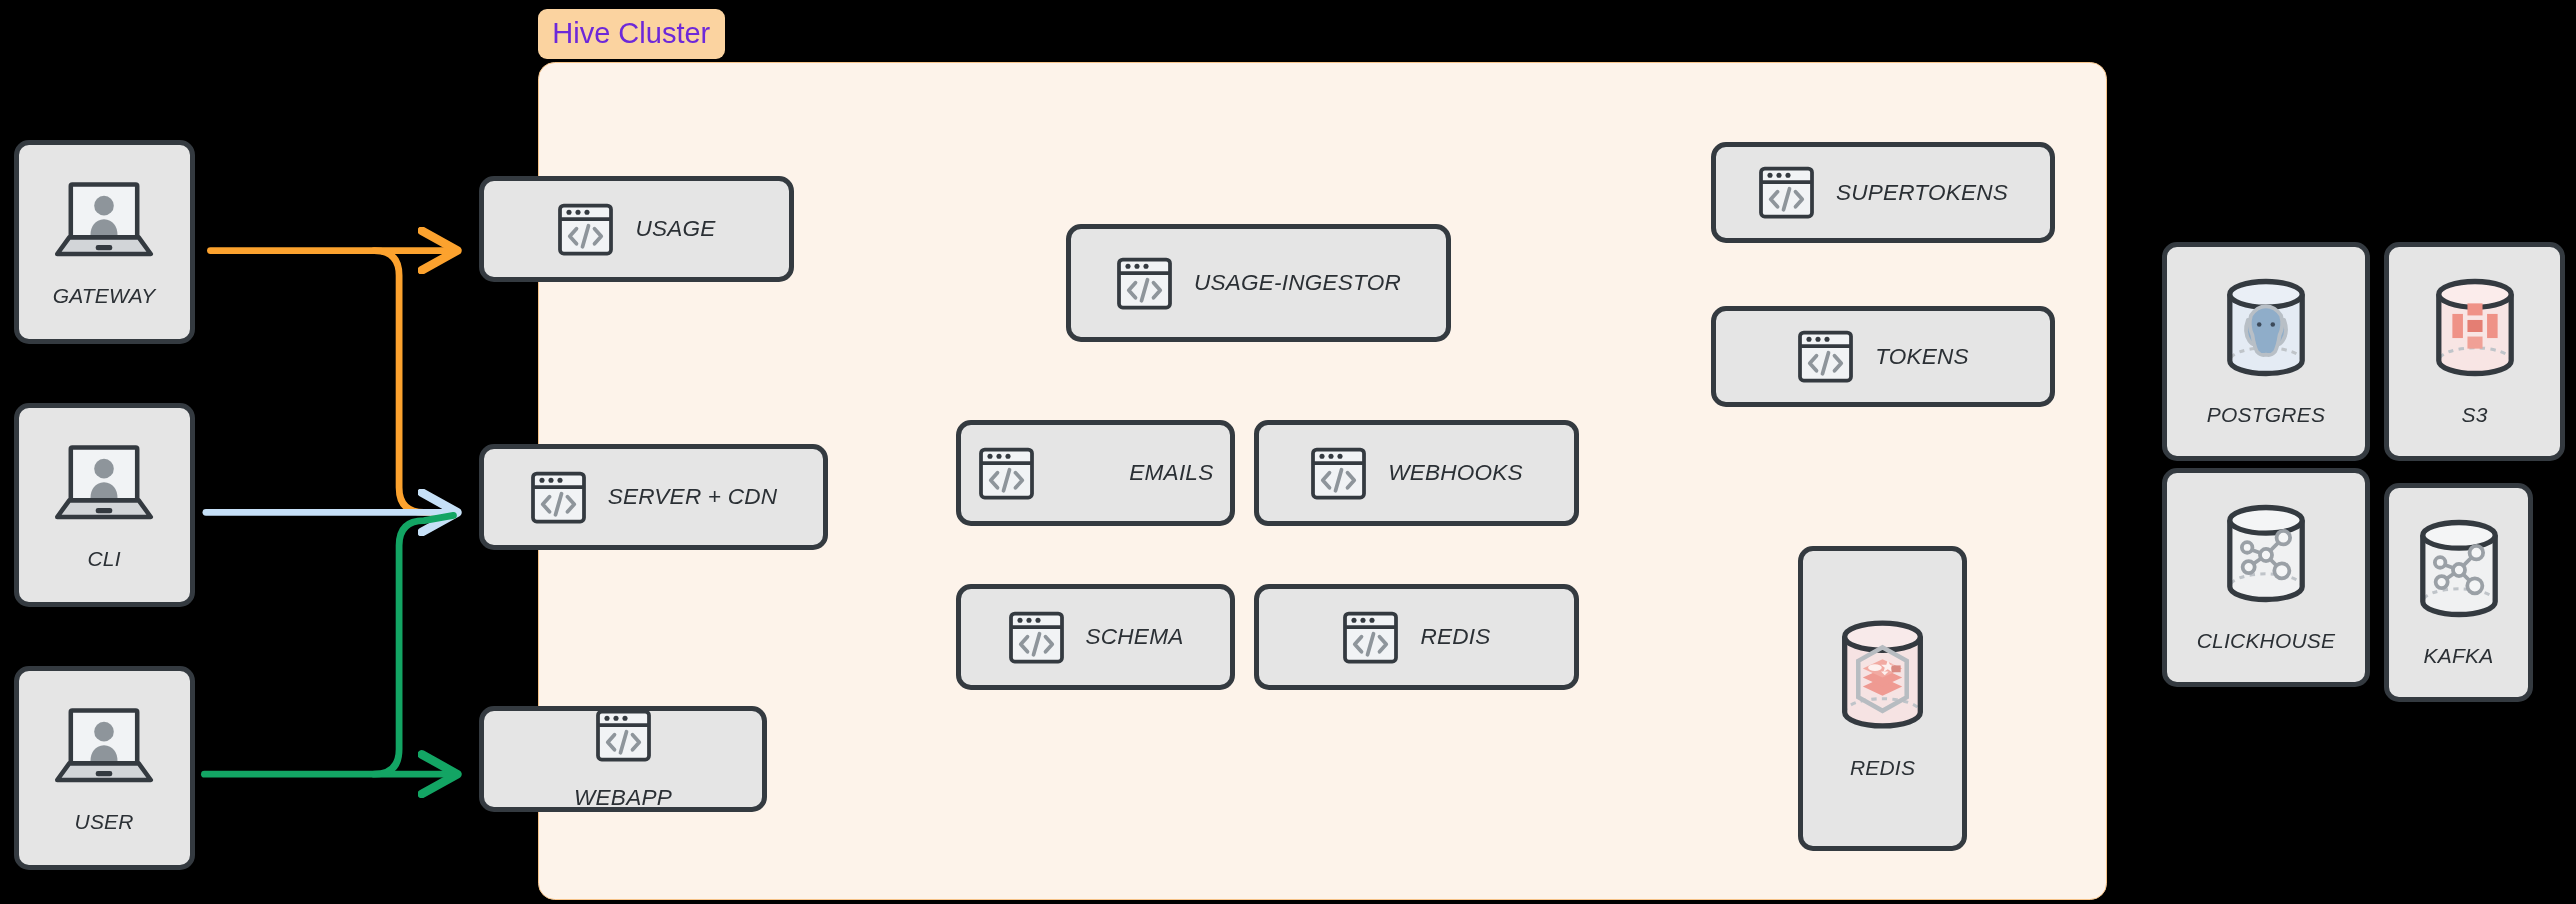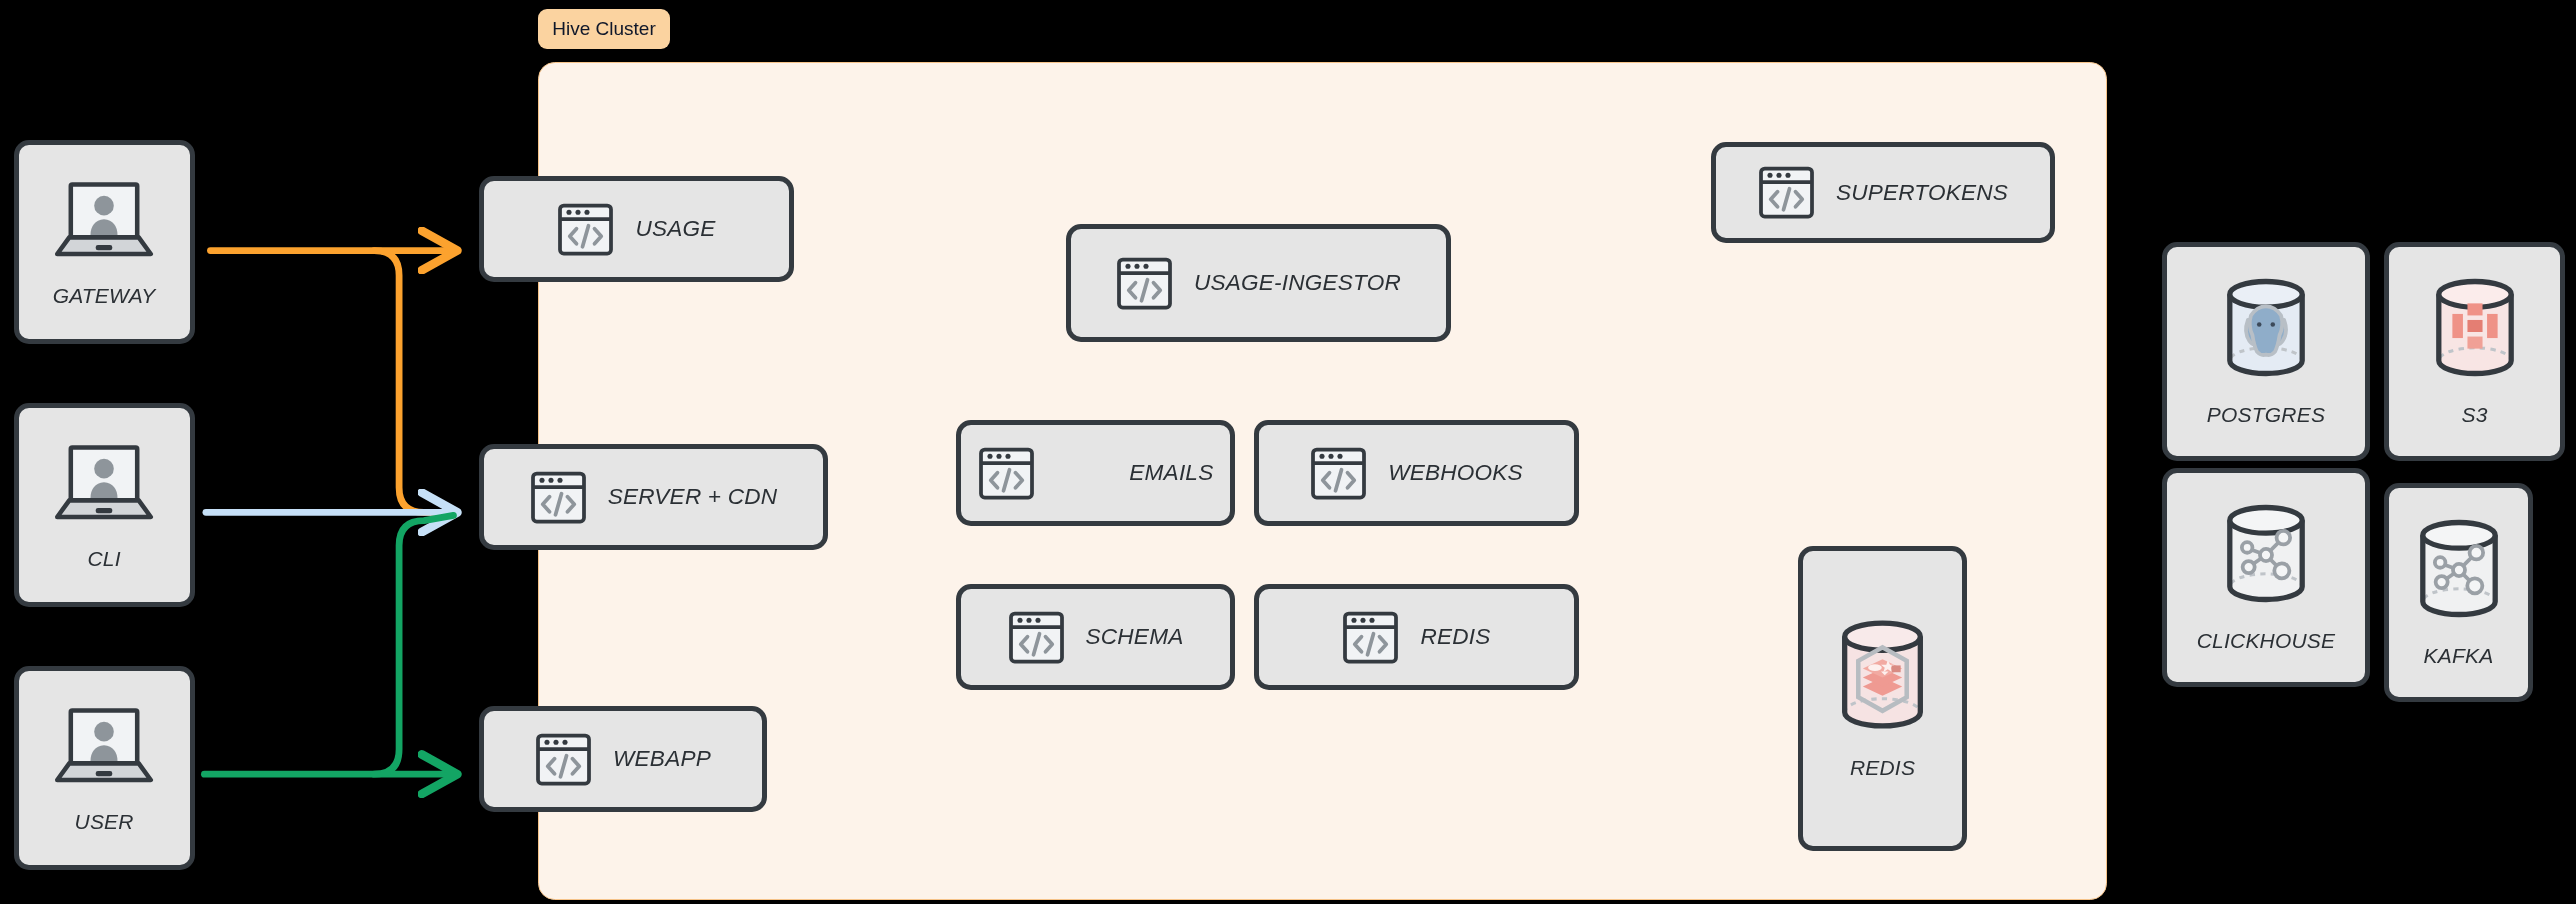--- a/index.html
+++ b/index.html
@@ -26,23 +26,23 @@
   .cluster {
     position: absolute;
     background: #fdf3ea;
     border: 1.5px solid #f6c389;
     border-radius: 16.6px;
     box-sizing: border-box;
   }
   .cluster-label {
     position: absolute;
     background: #fbd3a0;
-    color: #0f172a;
+    color: #6d28d9;
     border-radius: 9px;
-    font-size: 19px;
+    font-size: 29px;
     line-height: 1;
     padding: 9.8px 14.3px 11.3px 14.3px;
     white-space: nowrap;
     box-sizing: border-box;
   }
 
   
   .node {
     position: absolute;
     background: #e5e5e5;
@@ -204,21 +204,21 @@
         <g fill="none" stroke="#8e959b" stroke-width="5" stroke-linecap="round" stroke-linejoin="round">
           <path d="M26 37 L17 47 L26 57"></path>
           <path d="M50 37 L59 47 L50 57"></path>
           <path d="M42 33 L34 61"></path>
         </g>
       </svg>
     </span>
     <span class="svc-label">SERVER + CDN</span>
   </div>
 
-  <div class="node service" style="left:479px; top:706px; width:288px; height:106px;">
+  <div class="node service" style="left:479px; top:706px; width:288px; height:106px;flex-direction:column;">
     <span class="icon-wrap">
       <svg width="57" height="57" viewBox="0 0 76 76">
         <rect x="4" y="6" width="68" height="64" rx="5" fill="#f1f3f5" stroke="#343a40" stroke-width="5"></rect>
         <path d="M4 24 H72" stroke="#343a40" stroke-width="5"></path>
         <circle cx="16" cy="15" r="3.4" fill="#343a40"></circle>
         <circle cx="28" cy="15" r="3.4" fill="#343a40"></circle>
         <circle cx="40" cy="15" r="3.4" fill="#343a40"></circle>
         <g fill="none" stroke="#8e959b" stroke-width="5" stroke-linecap="round" stroke-linejoin="round">
           <path d="M26 37 L17 47 L26 57"></path>
           <path d="M50 37 L59 47 L50 57"></path>
@@ -330,20 +330,37 @@
         <g fill="none" stroke="#8e959b" stroke-width="5" stroke-linecap="round" stroke-linejoin="round">
           <path d="M26 37 L17 47 L26 57"></path>
           <path d="M50 37 L59 47 L50 57"></path>
           <path d="M42 33 L34 61"></path>
         </g>
       </svg>
     </span>
     <span class="svc-label">SUPERTOKENS</span>
   </div>
 
+  <div class="node service" style="left:1711px; top:306px; width:344px; height:101px;">
+    <span class="icon-wrap">
+      <svg width="57" height="57" viewBox="0 0 76 76">
+        <rect x="4" y="6" width="68" height="64" rx="5" fill="#f1f3f5" stroke="#343a40" stroke-width="5"></rect>
+        <path d="M4 24 H72" stroke="#343a40" stroke-width="5"></path>
+        <circle cx="16" cy="15" r="3.4" fill="#343a40"></circle>
+        <circle cx="28" cy="15" r="3.4" fill="#343a40"></circle>
+        <circle cx="40" cy="15" r="3.4" fill="#343a40"></circle>
+        <g fill="none" stroke="#8e959b" stroke-width="5" stroke-linecap="round" stroke-linejoin="round">
+          <path d="M26 37 L17 47 L26 57"></path>
+          <path d="M50 37 L59 47 L50 57"></path>
+          <path d="M42 33 L34 61"></path>
+        </g>
+      </svg>
+    </span>
+    <span class="svc-label">TOKENS</span>
+  </div>
 
   <div class="node stack" style="left:1798px; top:546px; width:169px; height:305px;">
     <span class="icon-wrap">
       <svg width="97" height="115" viewBox="0 0 128 152">
         <path d="M14 26 V126 a50 18 0 0 0 100 0 V26 Z" fill="#f6e3e3"></path>
         <ellipse cx="64" cy="126" rx="50" ry="18" fill="none" stroke="#bfc4c9" stroke-width="4" stroke-dasharray="7 7"></ellipse>
         <path d="M14 26 V126 a50 18 0 0 0 100 0 V26" fill="none" stroke="#343a40" stroke-width="7"></path>
         <ellipse cx="64" cy="26" rx="50" ry="18" fill="#f8eaea" stroke="#343a40" stroke-width="7"></ellipse>
         <g transform="translate(64,82)">
           <path d="M-32 -24 L0 -42 L32 -24 L32 24 L0 42 L-32 24 Z" fill="none" stroke="#b7bcc1" stroke-width="6"></path>

